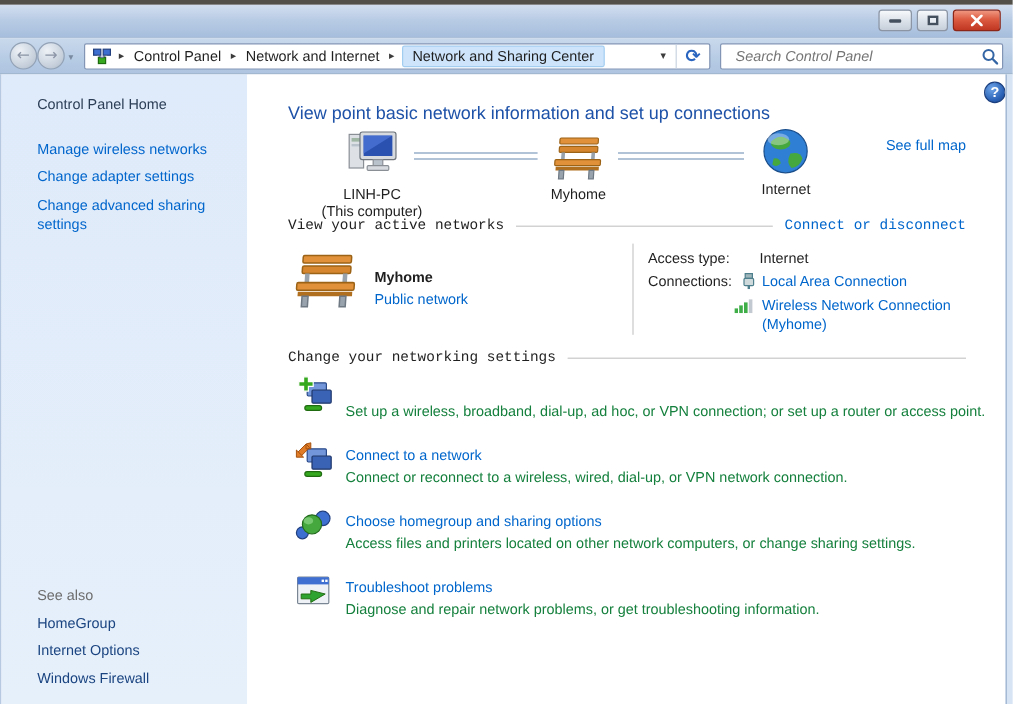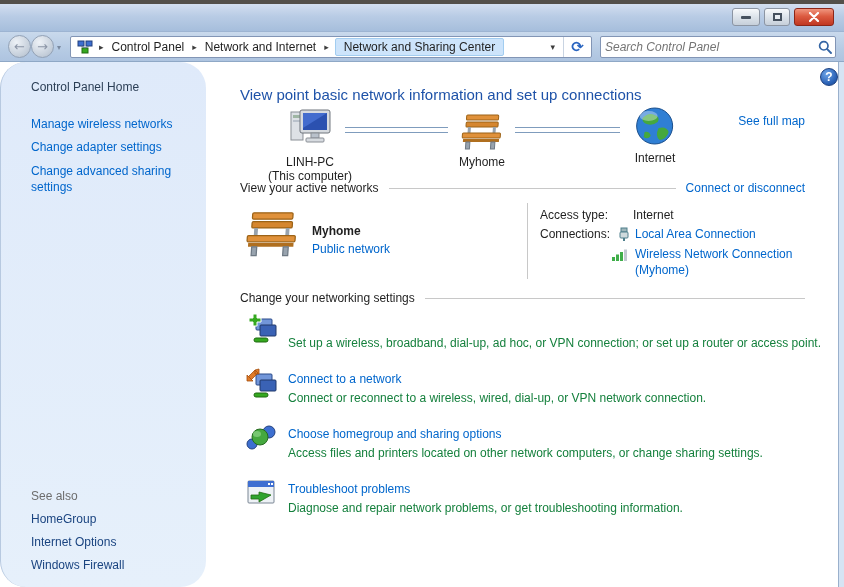--- a/index.html
+++ b/index.html
@@ -43,27 +43,27 @@
   .crumb.selected { background:#cde4fb; border:1px solid #a2cdf0; border-radius:2px;
     align-self:stretch; display:flex; align-items:center; margin:1px 0; padding:0 8px; }
   .addr-caret { display:flex; align-items:center; padding:0 8px; font-size:9px; color:#3c3c3c; }
   .refresh-seg { display:flex; align-items:center; justify-content:center; width:28px;
     border-left:1px solid #c9d4e2; color:#2a65c0; font-size:15px; font-weight:bold; }
 
   .searchbox { position:absolute; left:600px; top:4px; width:236px; height:22px;
     background:#fff; border:1px solid #8295b5; border-radius:2px;
     display:flex; align-items:center; }
   .searchbox input { flex:1; border:none; outline:none; font-family:"Liberation Sans",sans-serif;
-    font-size:12px; font-style:italic; color:#5f6b7a; padding:0 4px; background:transparent; }
+    font-size:12px; font-style:italic; color:#5f6b7a; padding:0 12px; background:transparent; }
   .search-mag { width:20px; display:flex; align-items:center; justify-content:center; }
 
   
   .bodyarea { position:absolute; left:0; top:62px; width:844px; height:525px; }
   .sidebar { position:absolute; left:0; top:0; width:206px; height:525px;
-    background:linear-gradient(180deg,#dfeafa 0%,#e6f0fb 100%); border-left:1px solid #b7c9e0;border-radius:26px; }
+    background:linear-gradient(180deg,#dfeafa 0%,#e6f0fb 100%); border-left:1px solid #b7c9e0; }
   .side-item { position:absolute; left:30px; white-space:nowrap; }
   .side-home { color:#2b3e55; }
   .side-link { color:#0066cc; cursor:pointer; }
   .side-link.wrap { white-space:normal; width:152px; line-height:1.35; }
   .side-seealso { color:#6d6d6d; }
   .side-dark { color:#1a4480; cursor:pointer; }
 
   .main { position:absolute; left:206px; top:0; width:632px; height:525px; background:#fff; }
   .win-right-border { position:absolute; left:838px; top:62px; width:6px; height:525px;
     background:#d6e4f4; border-left:1px solid #9ab0cc; }
@@ -74,21 +74,21 @@
     display:flex; align-items:center; justify-content:center; cursor:pointer; }
 
   .page-heading { position:absolute; left:34px; top:24px; font-size:15px; color:#1e52a8; }
 
   
   .map-node { position:absolute; text-align:center; transform:translateX(-50%); cursor:pointer; }
   .map-label { margin-top:2px; color:#1f1f1f; }
   .connector { position:absolute; height:6px; border-top:1px solid #7f9cbd; border-bottom:1px solid #7f9cbd; }
   .see-full-map { position:absolute; right:33px; top:52px; color:#0066cc; cursor:pointer; }
 
-  .section-head { position:absolute; left:34px; right:33px; display:flex; align-items:center; gap:10px; }
+  .section-head { position:absolute; left:34px; right:33px; display:flex; align-items:center; gap:10px;font-family:Liberation Mono, monospace; }
   .section-head .rule { flex:1; height:1px; background:#c8c8c8; }
   .link { color:#0066cc; cursor:pointer; text-decoration:none; }
 
   .net-name { position:absolute; left:106px; top:162px; font-weight:bold; }
   .net-type { position:absolute; left:106px; top:180px; color:#0066cc; cursor:pointer; }
   .v-divider { position:absolute; left:321px; top:141px; width:1px; height:76px; background:#c8c8c8; }
   .info-label { position:absolute; left:334px; color:#1f1f1f; }
   .info-value { position:absolute; left:427px; color:#1f1f1f; }
   .conn-link { position:absolute; left:429px; color:#0066cc; cursor:pointer; }
   .conn-link.wrapped { width:190px; line-height:1.3; }

